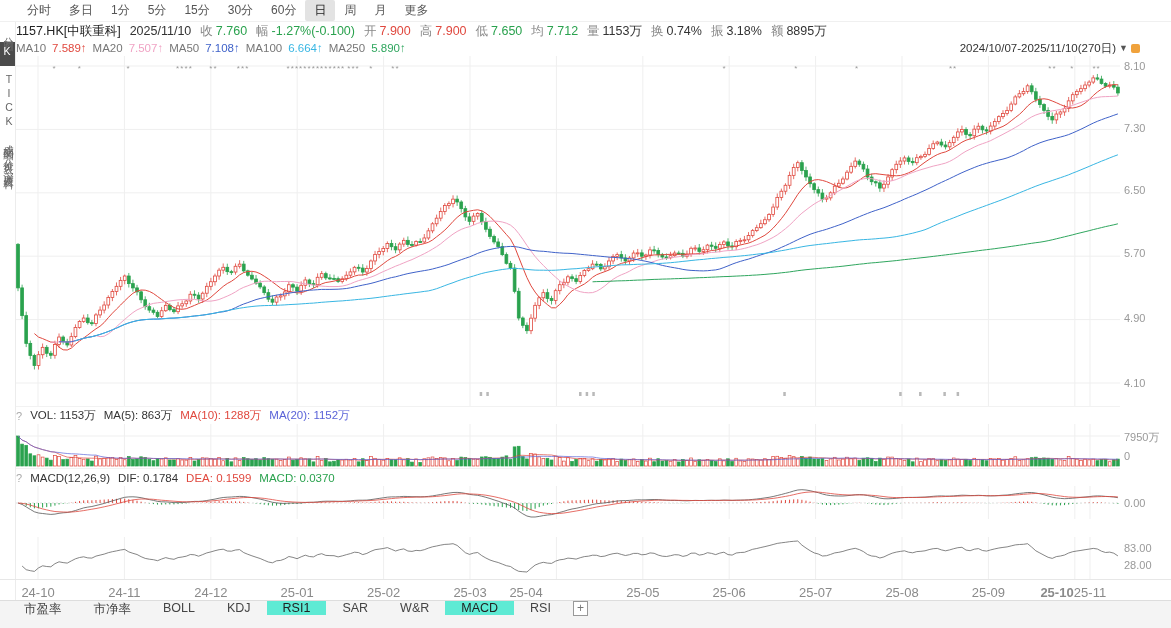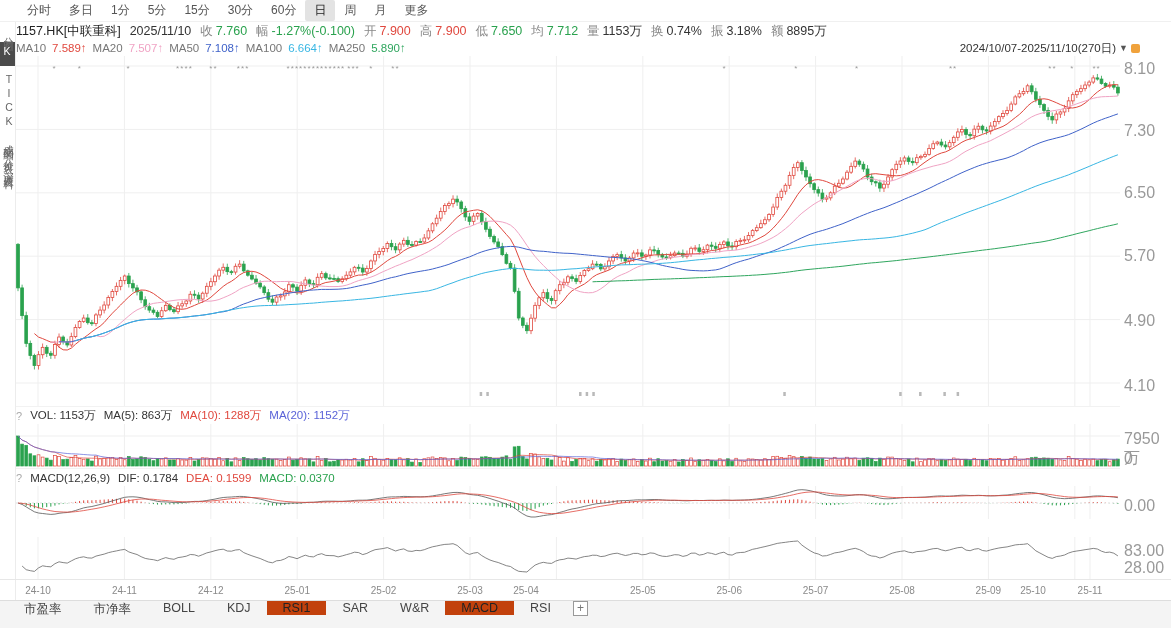--- a/index.html
+++ b/index.html
@@ -40,31 +40,31 @@
   .side-item { writing-mode:vertical-lr; text-orientation:upright;
     font-size:10.5px; color:#666; letter-spacing:2px; margin:7px 0 7px 2px;
     line-height:13px; cursor:default; }
   .side-item.sel { background:#4b4b4b; color:#fff; padding:3px 0; margin-left:0; width:15px; text-align:center; }
 
   
   svg.pane { position:absolute; left:16px; display:block; }
   .hdr { position:absolute; left:16px; width:1104px; height:18px; display:flex;
     align-items:center; gap:8px; font-size:11.5px; white-space:nowrap; border-top:1px solid #f2f2f2; }
   .hdr .q { color:#aaa; font-size:11px; }
-  .ax { position:absolute; left:1124px; width:46px; font-size:16px; color:#999; }
+  .ax { position:absolute; left:1124px; width:46px; font-size:11px; color:#999; }
 
   .xaxis { position:absolute; left:0; top:579px; width:1171px; height:21px; border-top:1px solid #e7e7e7; }
-  .x-lab { position:absolute; top:5px; transform:translateX(-50%); font-size:10px; color:#8a8a8a; }
+  .x-lab { position:absolute; top:5px; transform:translateX(-50%); font-size:13px; color:#8a8a8a; }
 
   
   .tabbar { position:absolute; left:0; top:600px; width:1171px; height:28px;
     background:#f4f4f4; border-top:1px solid #ddd; display:flex; align-items:flex-start;
     font-size:12.5px; color:#444; padding-left:8px; }
   .tab { display:flex; align-items:center; padding:0 16px; cursor:default; }
-  .tab.sel { background:#c2410c; color:#222; }
+  .tab.sel { background:#5eead4; color:#222; }
   .tab-add { display:flex; align-items:center; margin-left:6px; }
   .tab-add .bx { width:15px; height:15px; border:1px solid #999; color:#777; font-size:12px;
     line-height:13px; text-align:center; background:#fff; }
 </style>
 </head>
 <body>
 
 <div id="app">
 
   <div class="toolbar">
@@ -1381,21 +1381,21 @@
       <span class="x-lab" style="left: 210.8px;">24-12</span>
       <span class="x-lab" style="left: 297.2px;">25-01</span>
       <span class="x-lab" style="left: 383.6px;">25-02</span>
       <span class="x-lab" style="left: 470px;">25-03</span>
       <span class="x-lab" style="left: 526px;">25-04</span>
       <span class="x-lab" style="left: 642.8px;">25-05</span>
       <span class="x-lab" style="left: 729.2px;">25-06</span>
       <span class="x-lab" style="left: 815.6px;">25-07</span>
       <span class="x-lab" style="left: 902px;">25-08</span>
       <span class="x-lab" style="left: 988.4px;">25-09</span>
-      <span class="x-lab" style="left: 1033px;">25-10</span>
+      <span class="x-lab" style="left: 1057px; font-weight: bold;">25-10</span>
       <span class="x-lab" style="left: 1090px;">25-11</span>
     </div>
 
   <div class="tabbar">
     <span class="tab">市盈率</span>
     <span class="tab">市净率</span>
     <span class="tab">BOLL</span>
     <span class="tab">KDJ</span>
     <span class="tab sel">RSI1</span>
     <span class="tab">SAR</span>

